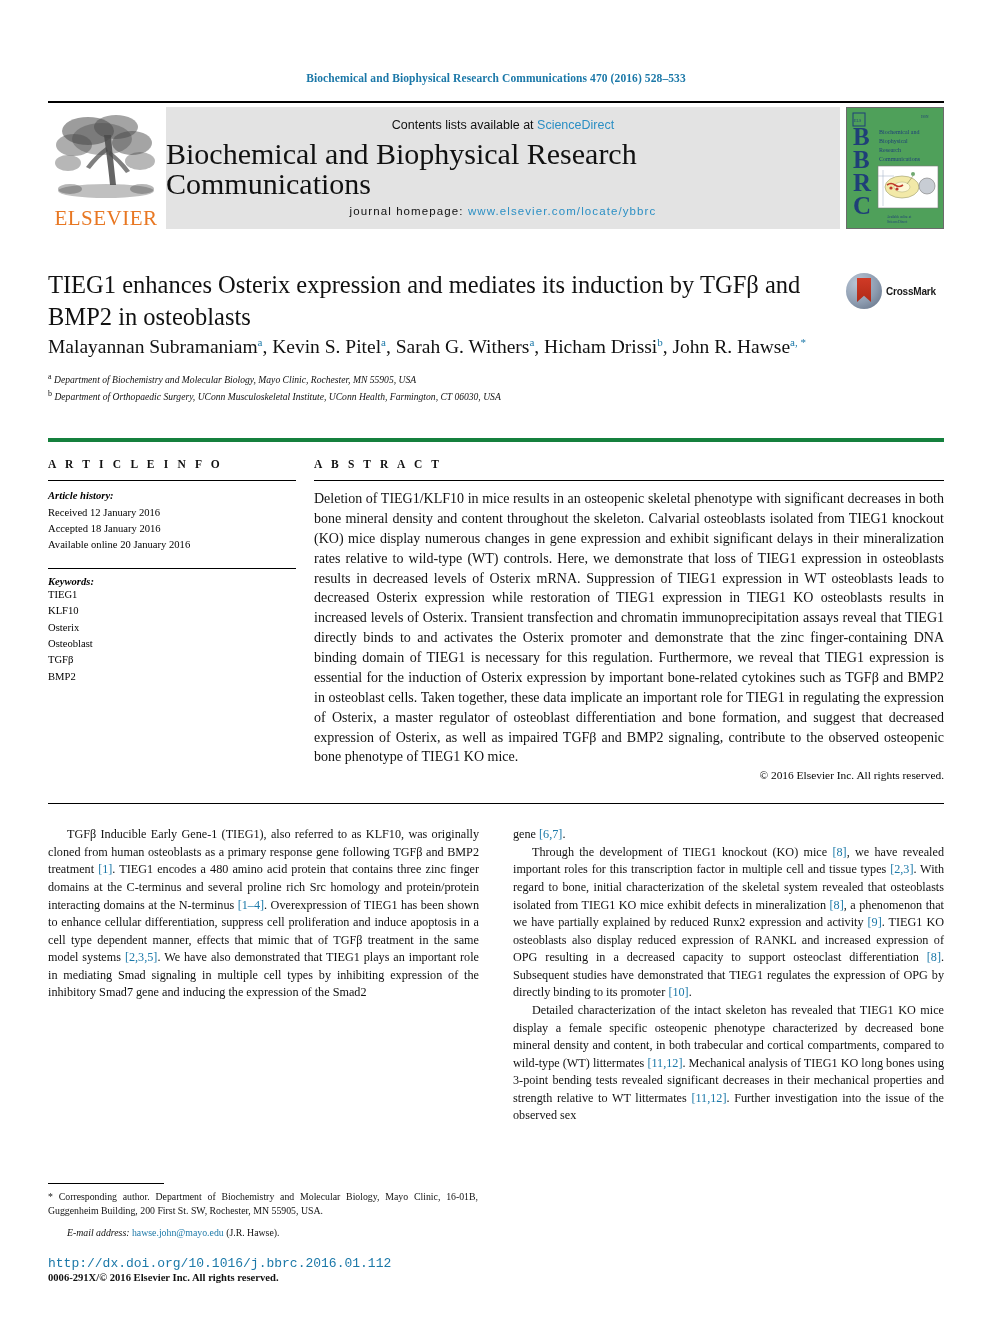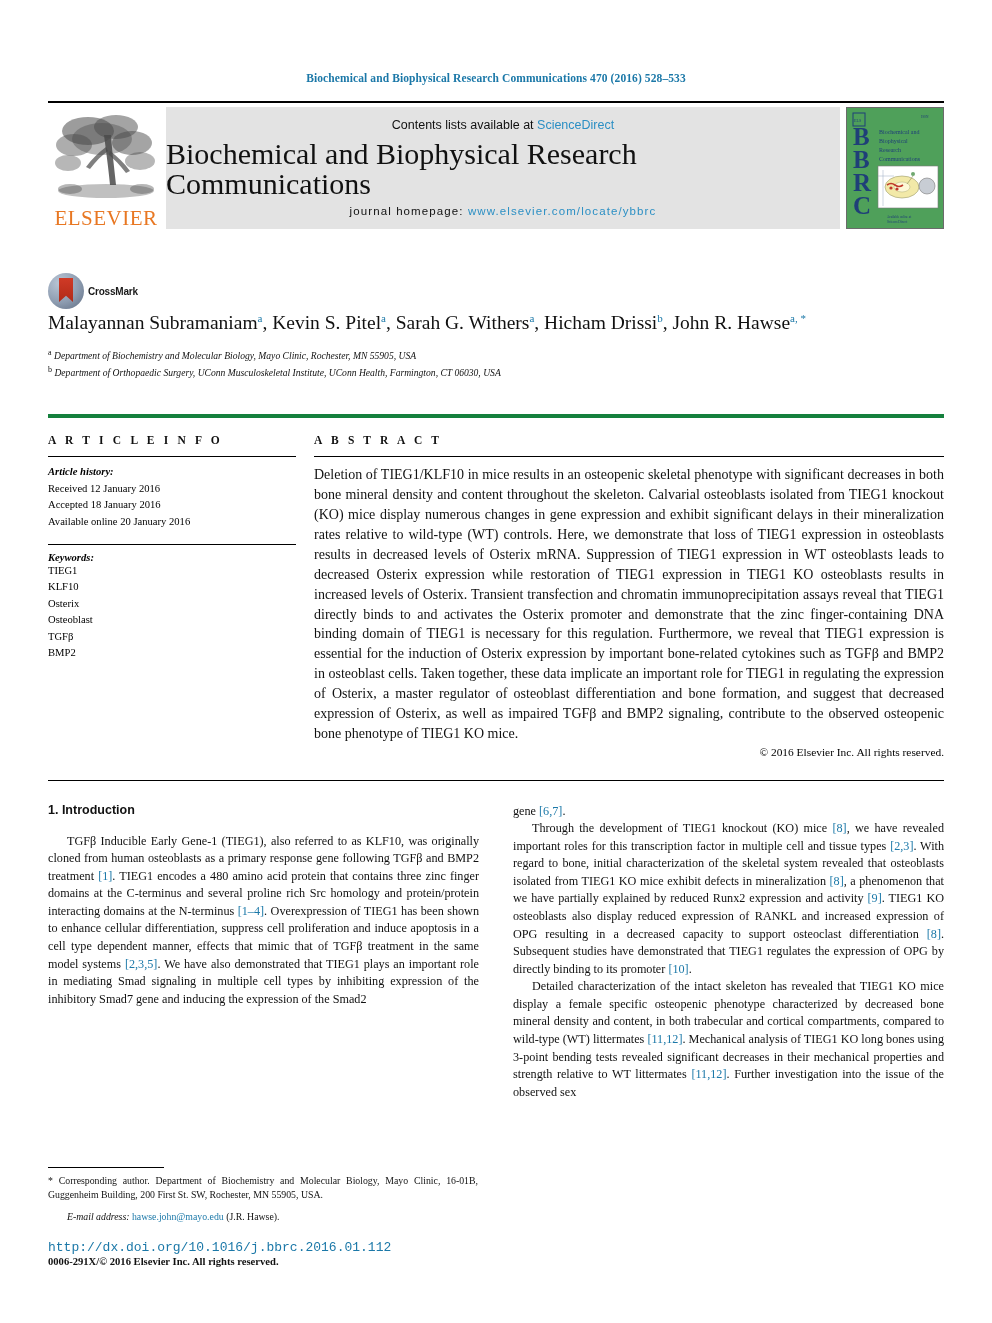--- a/index.html
+++ b/index.html
@@ -219,21 +219,21 @@
     color: #111;
   }
   .body-p + .body-p { margin-top: 0; }
   .body-p.cont { text-indent: 0; }
   .cit { color: #1b78a8; }
 
   
   .footnotes {
     position: absolute;
     left: 48px;
-    bottom: 56px;
+    bottom: 40px;
     width: 430px;
   }
   .fn-rule { border-top: 1px solid #000; width: 116px; margin-bottom: 6px; }
   .fn {
     font-size: 9.8px;
     line-height: 1.44;
     text-align: justify;
     color: #111;
   }
   .fn-email { margin-top: 8px; text-indent: 19px; }
@@ -315,20 +315,21 @@
         <circle cx="66" cy="66" r="2" fill="#6fa86f"></circle>
         <path d="M66 68 l-6 8" stroke="#8a8a5a" stroke-width=".6"></path>
         <path d="M36 62 l0 36 M31 68 l16 0" stroke="#9aa8c0" stroke-width=".5"></path>
         <text x="40" y="110" font-family="Liberation Serif, serif" font-size="3.2" fill="#1f3f78">Available online at</text>
         <text x="40" y="115" font-family="Liberation Serif, serif" font-size="3.6" fill="#1f3f78">ScienceDirect</text>
       </svg>
     </div>
   </div>
 
   <div class="title-wrap">
+    <h1 class="paper-title">TIEG1 enhances Osterix expression and mediates its induction by TGFβ and BMP2 in osteoblasts</h1>
     <div class="crossmark">
       <span class="cm-badge">
           <span class="cm-ribbon"></span>
         </span>
       <span class="cm-word">CrossMark</span>
     </div>
   </div>
 
   <div class="authors">
     <span>Malayannan Subramaniam</span><sup>a</sup><span>, </span><span>Kevin S. Pitel</span><sup>a</sup><span>, </span><span>Sarah G. Withers</span><sup>a</sup><span>, </span><span>Hicham Drissi</span><sup>b</sup><span>, </span><span>John R. Hawse</span><sup>a, *</sup>
@@ -367,21 +368,20 @@
       <div class="rule"></div>
       <div class="abstract-body">Deletion of TIEG1/KLF10 in mice results in an osteopenic skeletal phenotype with significant decreases in both bone mineral density and content throughout the skeleton. Calvarial osteoblasts isolated from TIEG1 knockout (KO) mice display numerous changes in gene expression and exhibit significant delays in their mineralization rates relative to wild-type (WT) controls. Here, we demonstrate that loss of TIEG1 expression in osteoblasts results in decreased levels of Osterix mRNA. Suppression of TIEG1 expression in WT osteoblasts leads to decreased Osterix expression while restoration of TIEG1 expression in TIEG1 KO osteoblasts results in increased levels of Osterix. Transient transfection and chromatin immunoprecipitation assays reveal that TIEG1 directly binds to and activates the Osterix promoter and demonstrate that the zinc finger-containing DNA binding domain of TIEG1 is necessary for this regulation. Furthermore, we reveal that TIEG1 expression is essential for the induction of Osterix expression by important bone-related cytokines such as TGFβ and BMP2 in osteoblast cells. Taken together, these data implicate an important role for TIEG1 in regulating the expression of Osterix, a master regulator of osteoblast differentiation and bone formation, and suggest that decreased expression of Osterix, as well as impaired TGFβ and BMP2 signaling, contribute to the observed osteopenic bone phenotype of TIEG1 KO mice.</div>
       <div class="copyright">© 2016 Elsevier Inc. All rights reserved.</div>
     </div>
   </div>
 
   <div class="body-rule"></div>
 
   <div class="columns">
     <div class="col">
-      <h2 class="sec-head">1. Introduction</h2>
       <p class="body-p">TGFβ Inducible Early Gene-1 (TIEG1), also referred to as KLF10, was originally cloned from human osteoblasts as a primary response gene following TGFβ and BMP2 treatment <span class="cit">[1]</span>. TIEG1 encodes a 480 amino acid protein that contains three zinc finger domains at the C-terminus and several proline rich Src homology and protein/protein interacting domains at the N-terminus <span class="cit">[1–4]</span>. Overexpression of TIEG1 has been shown to enhance cellular differentiation, suppress cell proliferation and induce apoptosis in a cell type dependent manner, effects that mimic that of TGFβ treatment in the same model systems <span class="cit">[2,3,5]</span>. We have also demonstrated that TIEG1 plays an important role in mediating Smad signaling in multiple cell types by inhibiting expression of the inhibitory Smad7 gene and inducing the expression of the Smad2</p>
     </div>
     <div class="col">
       <p class="body-p cont">gene <span class="cit">[6,7]</span>.</p>
       <p class="body-p">Through the development of TIEG1 knockout (KO) mice <span class="cit">[8]</span>, we have revealed important roles for this transcription factor in multiple cell and tissue types <span class="cit">[2,3]</span>. With regard to bone, initial characterization of the skeletal system revealed that osteoblasts isolated from TIEG1 KO mice exhibit defects in mineralization <span class="cit">[8]</span>, a phenomenon that we have partially explained by reduced Runx2 expression and activity <span class="cit">[9]</span>. TIEG1 KO osteoblasts also display reduced expression of RANKL and increased expression of OPG resulting in a decreased capacity to support osteoclast differentiation <span class="cit">[8]</span>. Subsequent studies have demonstrated that TIEG1 regulates the expression of OPG by directly binding to its promoter <span class="cit">[10]</span>.</p>
       <p class="body-p">Detailed characterization of the intact skeleton has revealed that TIEG1 KO mice display a female specific osteopenic phenotype characterized by decreased bone mineral density and content, in both trabecular and cortical compartments, compared to wild-type (WT) littermates <span class="cit">[11,12]</span>. Mechanical analysis of TIEG1 KO long bones using 3-point bending tests revealed significant decreases in their mechanical properties and strength relative to WT littermates <span class="cit">[11,12]</span>. Further investigation into the issue of the observed sex</p>
     </div>
   </div>
 
   <div class="footnotes">

